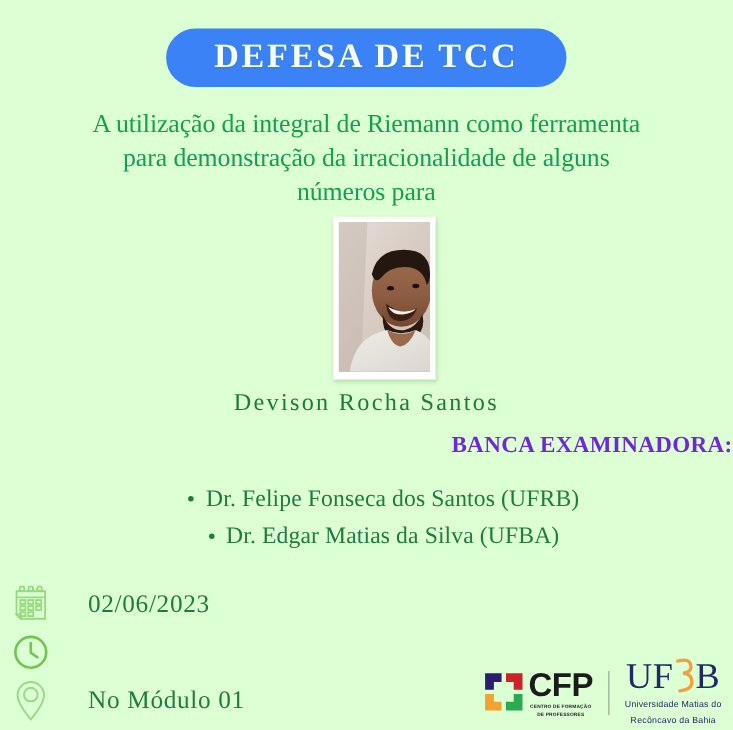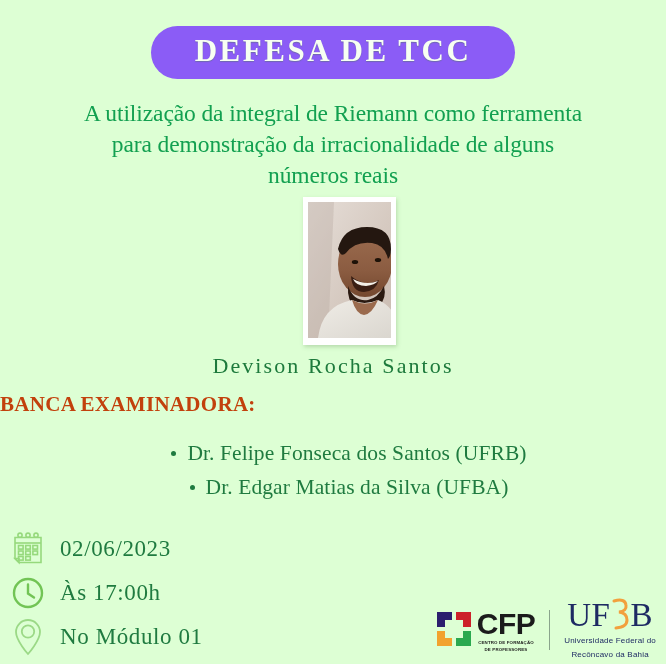--- a/index.html
+++ b/index.html
@@ -18,21 +18,21 @@
   
   .banner-wrap {
     position: absolute;
     top: 26px;
     left: 0;
     width: 666px;
     text-align: center;
   }
   .banner-pill {
     display: inline-block;
-    background: #8b5cf6;
+    background: #3b82f6;
     border-radius: 40px;
     padding: 8px 44px 10px 44px;
     min-width: 232px;
   }
   .banner-text {
     font-family: "Liberation Serif", serif;
     font-weight: bold;
     font-size: 31px;
     letter-spacing: 2.5px;
     color: #f7fff2;
@@ -91,26 +91,26 @@
     letter-spacing: 2.1px;
     color: #1d7a3c;
   }
 
   
   .board-heading {
     position: absolute;
     top: 392px;
     left: 0;
     width: 666px;
-    text-align: left;
+    text-align: right;
     font-family: "Liberation Serif", serif;
     font-weight: bold;
     font-size: 21px;
     letter-spacing: 0.3px;
-    color: #c2410c;
+    color: #6d28d9;
   }
 
   
   .examiners {
     position: absolute;
     top: 437px;
     left: 0;
     width: 666px;
     text-align: center;
   }
@@ -152,21 +152,21 @@
     flex: 0 0 40px;
     display: flex;
     align-items: center;
     justify-content: center;
   }
   .info-text {
     font-family: "Liberation Serif", serif;
     font-size: 23px;
     color: #1f7b40;
     letter-spacing: 0.6px;
-    margin-left: 12px;
+    margin-left: 32px;
     white-space: nowrap;
   }
 
   
   .logos {
     position: absolute;
     right: 10px;
     bottom: 6px;
     display: flex;
     align-items: center;
@@ -245,21 +245,21 @@
 
 <div class="banner-wrap">
   <div class="banner-pill">
     <span class="banner-text">DEFESA DE TCC</span>
   </div>
 </div>
 
 <div class="main-title">
   <span class="tl">A utilização da integral de Riemann como ferramenta</span>
   <span class="tl">para demonstração da irracionalidade de alguns</span>
-  <span class="tl">números reais</span>
+  <span class="tl">números para</span>
 </div>
 
 <div class="photo-frame">
   <div class="photo-img">
     <svg viewBox="0 0 83 136" preserveAspectRatio="xMidYMid slice" aria-hidden="true">
       <defs>
         <linearGradient id="bgw" x1="0" y1="0" x2="1" y2="1">
           <stop offset="0%" stop-color="#e6ded8"></stop>
           <stop offset="55%" stop-color="#d6cac1"></stop>
           <stop offset="100%" stop-color="#c9bbb1"></stop>
@@ -324,21 +324,20 @@
   <span class="info-text">02/06/2023</span>
 </div>
 
 <div class="info-row" id="info-time">
   <span class="info-icon">
     <svg width="34" height="34" viewBox="0 0 34 34" fill="none" stroke="#72c455" stroke-width="2.4" stroke-linecap="round">
       <circle cx="17" cy="17" r="14"></circle>
       <path d="M17 8.5 V17.5 L23 21.5"></path>
     </svg>
   </span>
-  <span class="info-text">Às 17:00h</span>
 </div>
 
 <div class="info-row" id="info-place">
   <span class="info-icon">
     <svg width="30" height="38" viewBox="0 0 30 38" fill="none" stroke="#9bd986" stroke-width="1.8">
       <path d="M15 36 C15 36 27 22.5 27 14 A12 12 0 1 0 3 14 C3 22.5 15 36 15 36 Z"></path>
       <circle cx="15" cy="13.5" r="6.2"></circle>
     </svg>
   </span>
   <span class="info-text">No Módulo 01</span>
@@ -364,17 +363,17 @@
   </div>
 
   <span class="logo-divider"></span>
 
   <div class="logo-ufrb">
     <span class="ufrb-word">
       <span>UF</span><span class="ufrb-r"><svg width="22" height="40" viewBox="0 0 22 40" fill="none" stroke="#f2a03d" stroke-width="3" stroke-linecap="round">
             <path d="M5 6 q11 -3 12 4 q1 6 -7 7 q8 1 8 8 q0 7 -11 8"></path>
           </svg></span><span>B</span>
     </span>
-    <span class="ufrb-sub">Universidade Federal do</span>
+    <span class="ufrb-sub">Universidade Matias do</span>
     <span class="ufrb-sub">Recôncavo da Bahia</span>
   </div>
 
 </div>
 
 </body></html>

